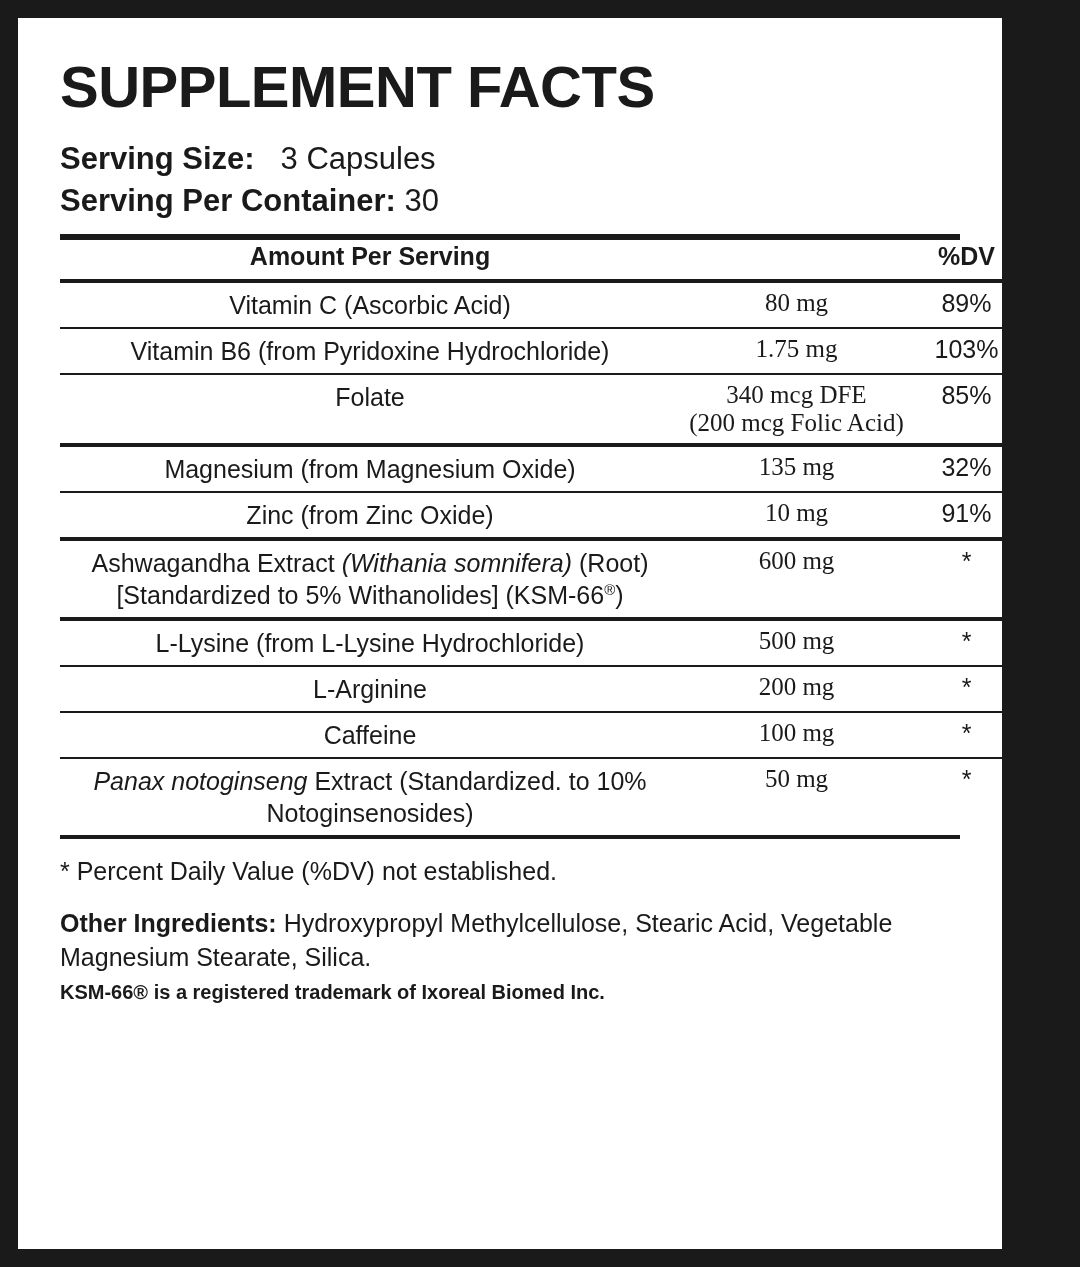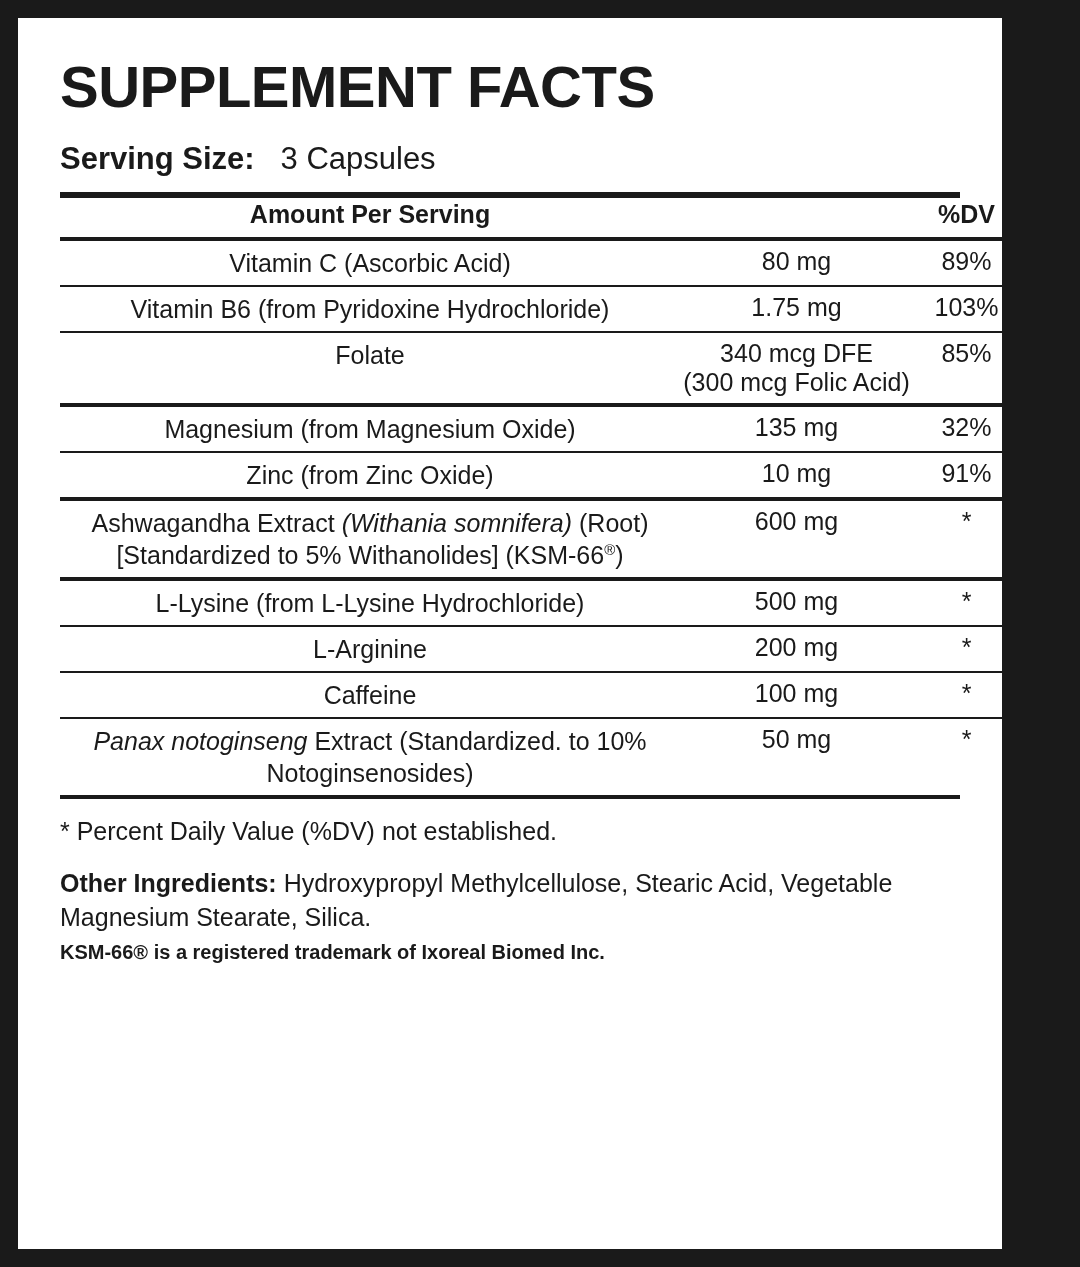--- a/index.html
+++ b/index.html
@@ -54,21 +54,21 @@
   table.facts td, table.facts th {
     padding: 6px 0 6px 0;
     vertical-align: top;
     font-size: 25px;
     font-weight: normal;
     text-align: center;
   }
   col.c-name { width: 620px; }
   col.c-amt  { width: 233px; }
   col.c-dv   { width: 107px; }
-  td.amt { text-align: right; padding-right: 4px; white-space: pre-line; }
+  td.amt { text-align: right; padding-right: 4px; white-space: pre-line; font-family: Liberation Serif, serif; }
   td.dv  { text-align: right; }
   tr.head td {
     font-weight: bold;
     font-size: 25px;
     padding-bottom: 8px;
     padding-top: 2px;
   }
   tr.sep-thin td { border-top: 2px solid #1a1a1a; }
   tr.sep-med td { border-top: 4px solid #1a1a1a; }
   .it { font-style: italic; }
@@ -96,20 +96,24 @@
 <body>
 
 <div class="panel">
 
   <div class="title">SUPPLEMENT FACTS</div>
 
   <div class="serving-line">
     <span class="lbl">Serving Size:</span>
     &nbsp;
     <span>3 Capsules</span>
+  </div>
+  <div class="serving-line">
+    <span class="lbl">Serving Per Container:</span>
+    <span>30</span>
   </div>
 
   <div class="rule-thick"></div>
 
   <table class="facts">
     <colgroup>
       <col class="c-name">
         <col class="c-amt">
         <col class="c-dv">
     </colgroup>
@@ -128,21 +132,21 @@
 
       <tr class="sep-thin">
         <td class="nm">Vitamin B6 (from Pyridoxine Hydrochloride)</td>
         <td class="amt">1.75 mg</td>
         <td class="dv">103%</td>
       </tr>
 
       <tr class="sep-thin">
         <td class="nm">Folate</td>
         <td class="amt">340 mcg DFE
-(300 mcg Folic Acid)</td>
+(200 mcg Folic Acid)</td>
         <td class="dv">85%</td>
       </tr>
 
       <tr class="sep-med">
         <td class="nm">Magnesium (from Magnesium Oxide)</td>
         <td class="amt">135 mg</td>
         <td class="dv">32%</td>
       </tr>
 
       <tr class="sep-thin">

